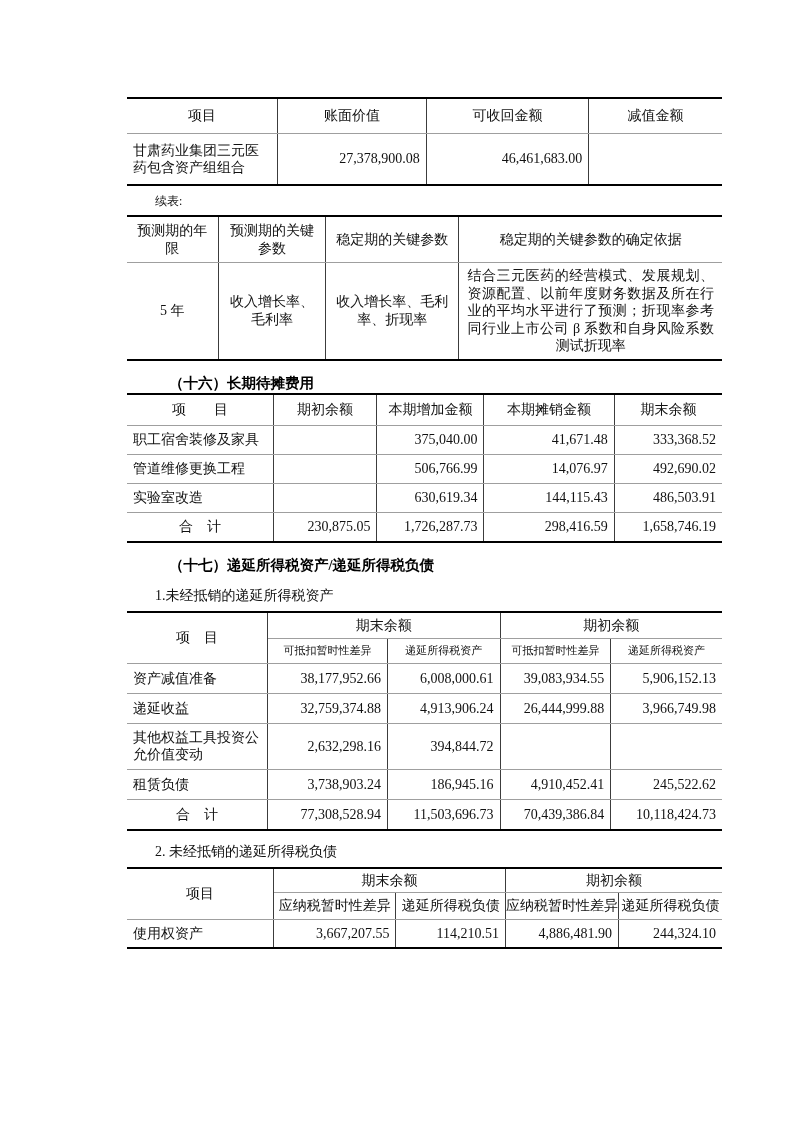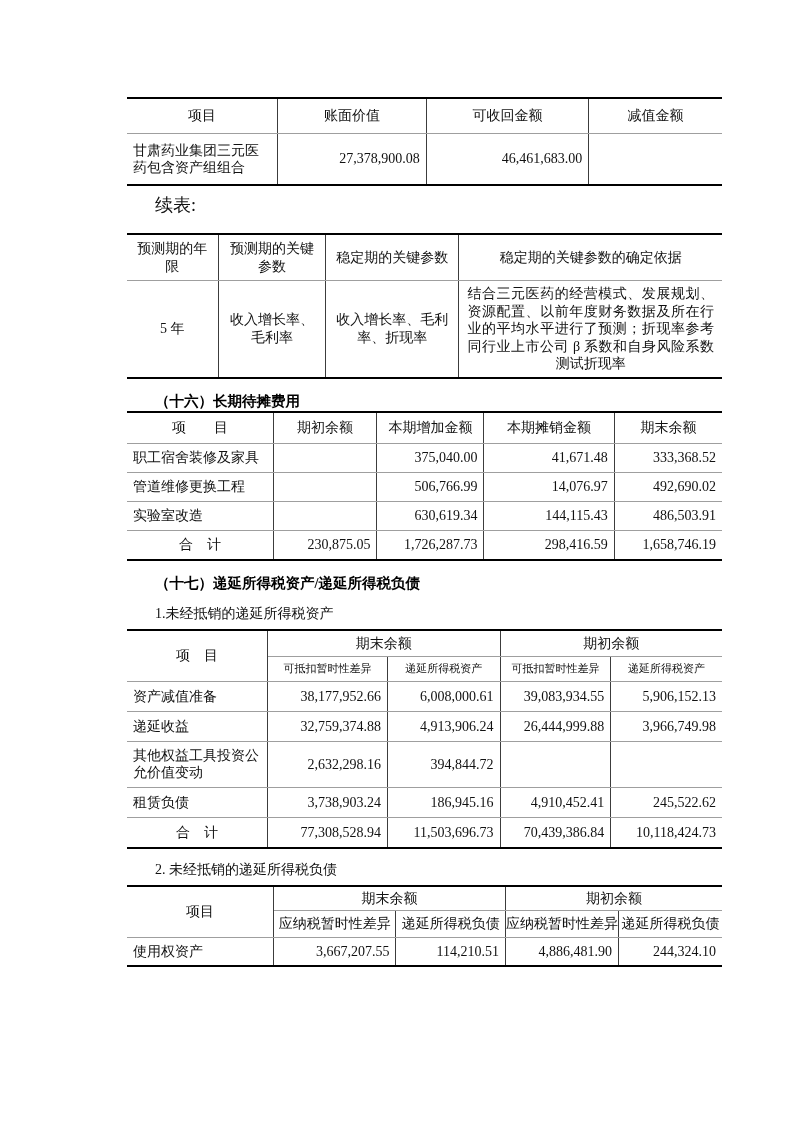--- a/index.html
+++ b/index.html
@@ -33,22 +33,22 @@
   .t2 td.basis{text-align:justify;text-align-last:center;padding:4px 8px;}
   .t3 th{height:20px;}
   .t3 td{height:18px;}
   .t4 tr.grp th{padding:4px 2px;}
   .t4 tr.sub th{font-size:11px;white-space:nowrap;padding:5px 1px;}
   .t4 td{height:19px;}
   .t5 tr.grp th{padding:3px 2px;}
   .t5 tr.sub th{padding:4px 0;}
   .t5 tr.sub th.al{text-align:left;}
   .t5 td{padding:4px 6px;}
-  .cont-label{font-size:18px;margin:7px 0 16px 28px;}
-  h3.sec{font-size:14.5px;font-weight:bold;margin:13px 0 0 28px;color:#000;}
+  .cont-label{font-size:12px;margin:7px 0 5px 28px;}
+  h3.sec{font-size:14.5px;font-weight:bold;margin:13px 0 0 42px;color:#000;}
   p.intro{font-size:14px;margin:12px 0 6px 28px;}
   .footer{
     position:absolute;top:1041px;left:127px;width:595px;
     text-align:center;font-size:13px;
   }
 </style>
 </head>
 <body>
 
 <div class="page">

